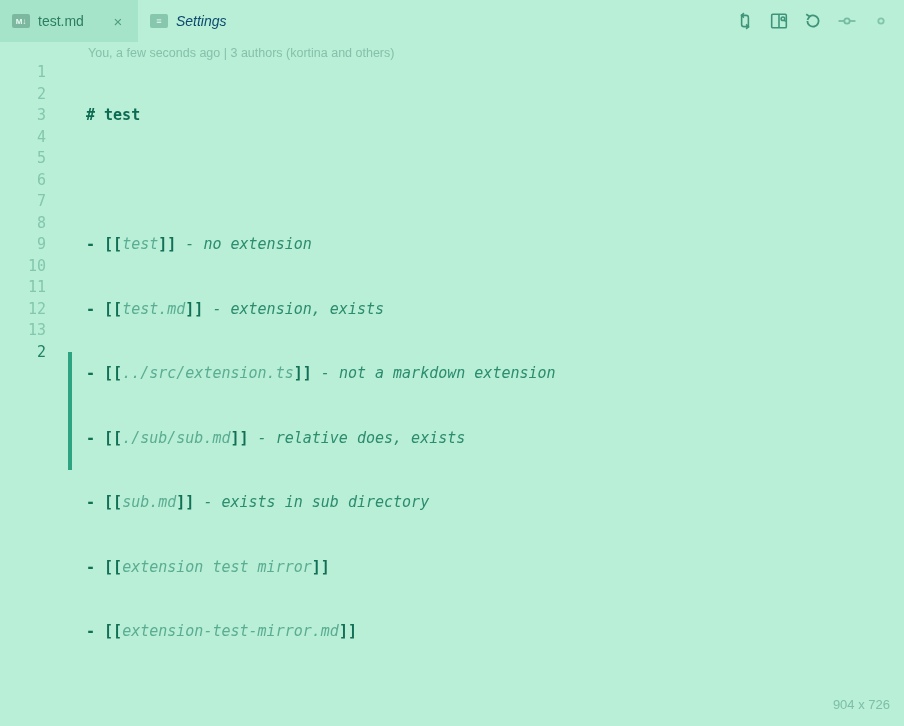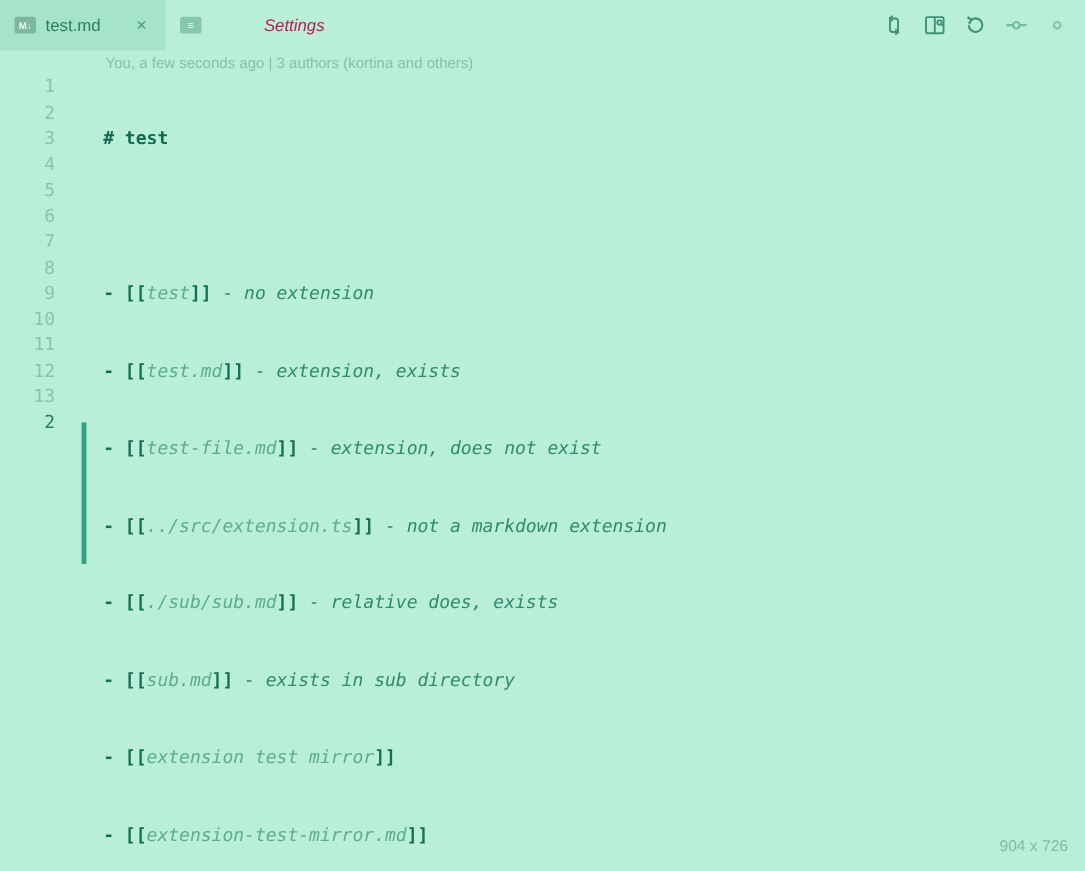--- a/index.html
+++ b/index.html
@@ -50,21 +50,21 @@
   font-size: 8px;
   font-weight: bold;
 }
 .tab .file-icon.settings {
   background: #86c7ae;
   color: #e9fbf3;
   font-size: 9px;
   font-weight: bold;
 }
 .tab .label { color: #2b7e62; }
-.tab.inactive .label { color: #be185d; font-style: italic; margin-left: 44px; }
+.tab.inactive .label { color: #0c4a6e; font-style: italic; }
 .tab .close {
   width: 16px; height: 16px;
   display: inline-flex; align-items: center; justify-content: center;
   color: #4f9c81;
   margin-left: 18px;
   font-size: 15px;
 }
 .toolbar-icons {
   display: flex;
   gap: 16px;
@@ -208,21 +208,20 @@
     <div class="ln active">2</div>
   </div>
 
   <div class="cursor-col"></div>
 
   <div class="code">
     <div class="line"><span class="tok-heading"># test</span></div>
     <div class="line"></div>
     <div class="line"><span class="tok-punct">- [[</span><span class="tok-link">test</span><span class="tok-punct">]]</span><span class="tok-em-dash"> - </span><span class="tok-comment">no extension</span></div>
     <div class="line"><span class="tok-punct">- [[</span><span class="tok-link">test.md</span><span class="tok-punct">]]</span><span class="tok-em-dash"> - </span><span class="tok-comment">extension, exists</span></div>
-    <div class="line"><span class="tok-punct">- [[</span><span class="tok-link">test-file.md</span><span class="tok-punct">]]</span><span class="tok-em-dash"> - </span><span class="tok-comment">extension, does not exist</span></div>
     <div class="line"><span class="tok-punct">- [[</span><span class="tok-link">../src/extension.ts</span><span class="tok-punct">]]</span><span class="tok-em-dash"> - </span><span class="tok-comment">not a markdown extension</span></div>
     <div class="line"><span class="tok-punct">- [[</span><span class="tok-link">./sub/sub.md</span><span class="tok-punct">]]</span><span class="tok-em-dash"> - </span><span class="tok-comment">relative does, exists</span></div>
     <div class="line"><span class="tok-punct">- [[</span><span class="tok-link">sub.md</span><span class="tok-punct">]]</span><span class="tok-em-dash"> - </span><span class="tok-comment">exists in sub directory</span></div>
     <div class="line"><span class="tok-punct">- [[</span><span class="tok-link">extension test mirror</span><span class="tok-punct">]]</span></div>
     <div class="line"><span class="tok-punct">- [[</span><span class="tok-link">extension-test-mirror.md</span><span class="tok-punct">]]</span></div>
     
     
     
     
   </div>

